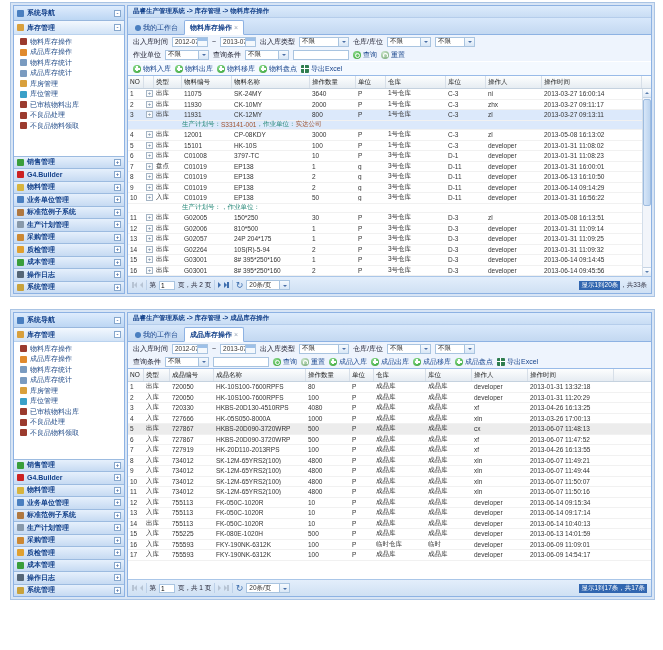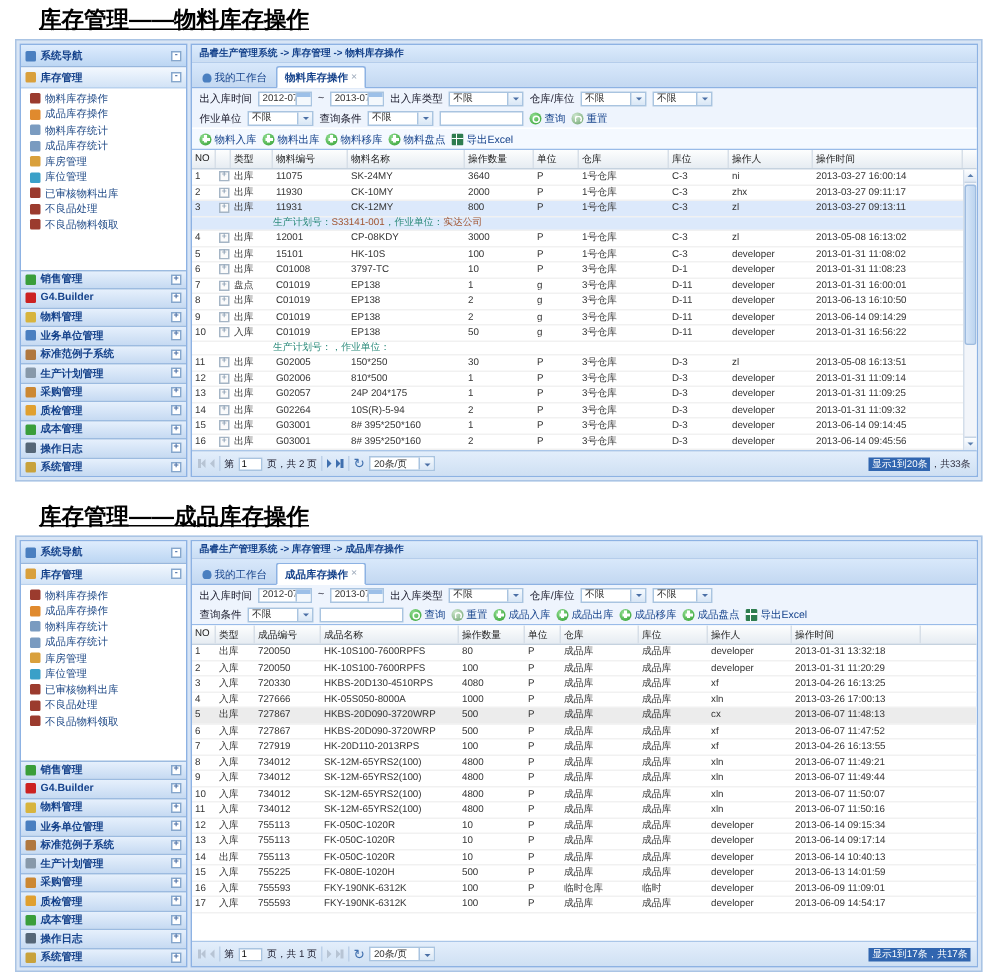--- a/index.html
+++ b/index.html
@@ -89,21 +89,20 @@
   .psep{width:1px;height:10px;background:#bcd0e8;flex:none}
   .pcombo{width:44px}
   .pstatus{margin-left:auto;display:flex;align-items:center}
   .pstatus .hl{background:#3166b0;color:#fff;padding:0 2px}
   .pstatus .tail{color:#334}
 </style>
 </head>
 <body>
 
 <div class="shot">
-  <h1 class="ptitle">库存管理——物料库存操作</h1>
   <div class="app h1">
     <div class="sidebar">
       <div class="sb-head">
         <span class="sq" style="background:#4a7fc0"></span>
         <span>系统导航</span>
         <span class="box mla">-</span>
       </div>
       <div class="sb-panel-head">
         <span class="sq" style="background:#d9a03c"></span>
         <span>库存管理</span>
@@ -610,21 +609,20 @@
         <span class="pstatus">
           <span class="hl">显示1到20条</span>
           <span class="tail">，共33条</span>
         </span>
       </div>
     </div>
   </div>
 </div>
 
 <div class="shot">
-  <h1 class="ptitle">库存管理——成品库存操作</h1>
   <div class="app h2">
     <div class="sidebar">
       <div class="sb-head">
         <span class="sq" style="background:#4a7fc0"></span>
         <span>系统导航</span>
         <span class="box mla">-</span>
       </div>
       <div class="sb-panel-head">
         <span class="sq" style="background:#d9a03c"></span>
         <span>库存管理</span>

